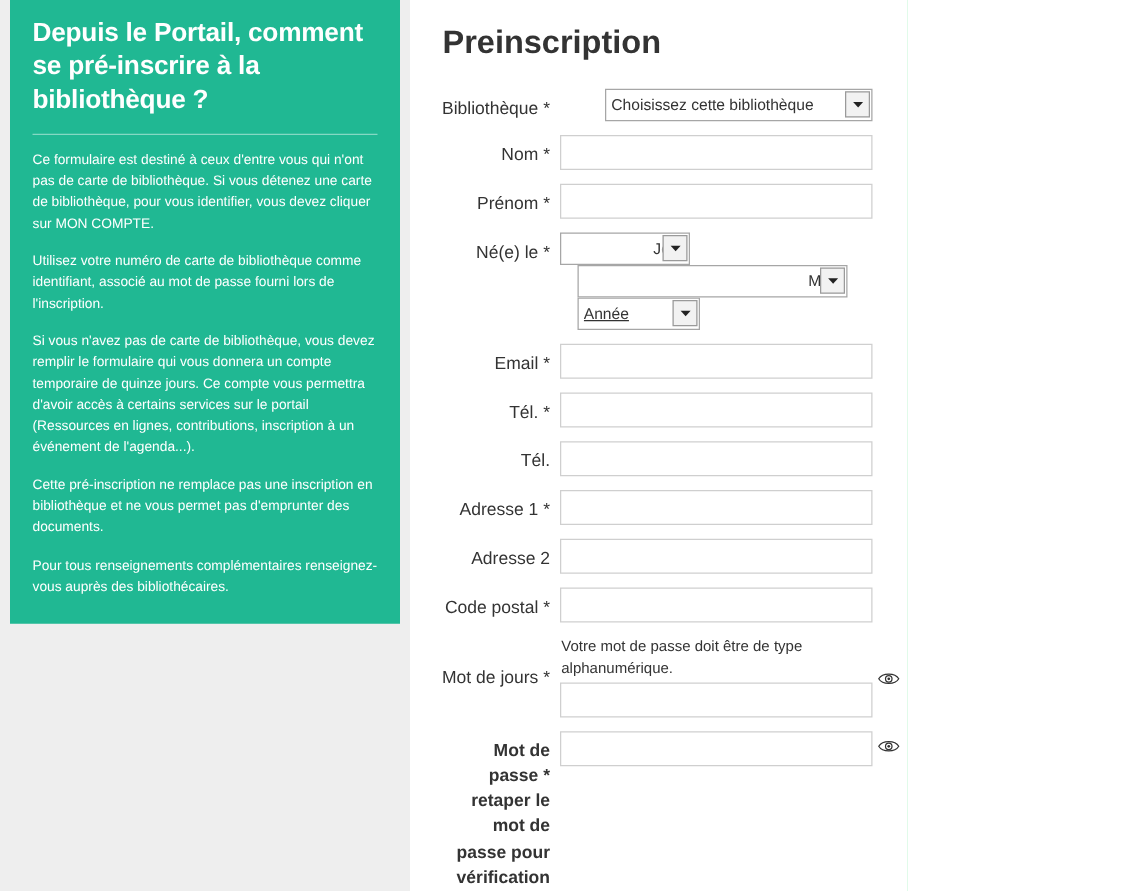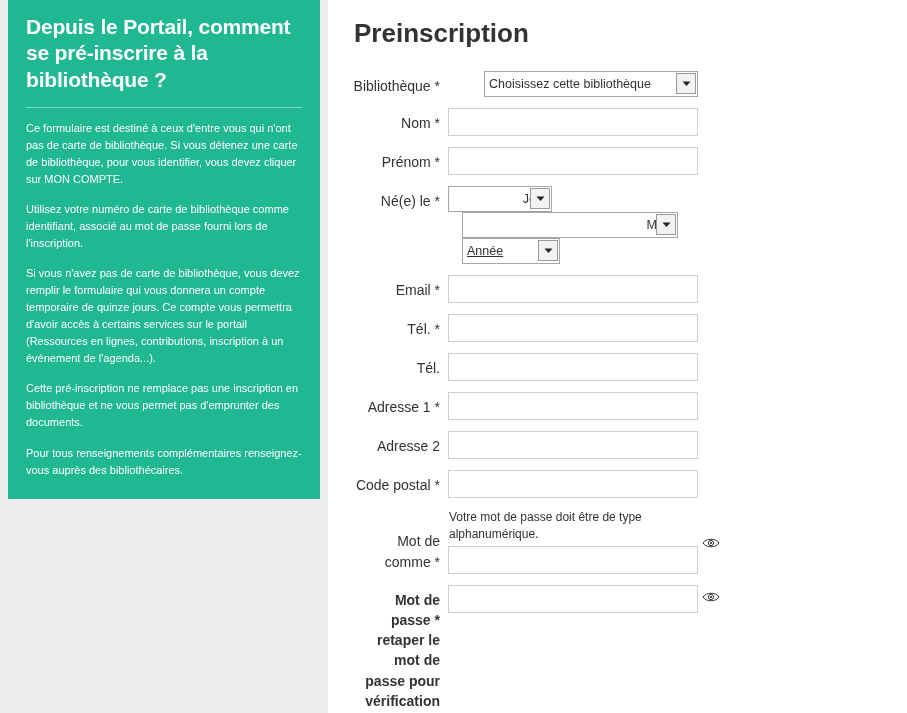--- a/index.html
+++ b/index.html
@@ -308,21 +308,21 @@
 
     <div class="row">
       <div class="row-label">Code postal *</div>
       <div class="row-field">
         <input class="txt" type="text" value="" style="">
       </div>
     </div>
 
 
     <div class="row">
-      <div class="row-label" style="padding-top:22px;">Mot de comme *</div>
+      <div class="row-label" style="padding-top:22px;">Mot de jours *</div>
       <div class="row-field">
         <div class="pw-hint">Votre mot de passe doit être de type alphanumérique.</div>
         <input class="txt" type="password" value="" style="">
         <span class="eye" style="top:27px;">
           <svg width="18" height="14" viewBox="0 0 18 14">
             <path d="M1 7 C4 2, 14 2, 17 7 C14 12, 4 12, 1 7 Z" fill="none" stroke="#333" stroke-width="1"></path>
             <circle cx="9" cy="7" r="2.6" fill="none" stroke="#333" stroke-width="1"></circle>
             <circle cx="9" cy="7" r="1.1" fill="#333"></circle>
           </svg>
         </span>

